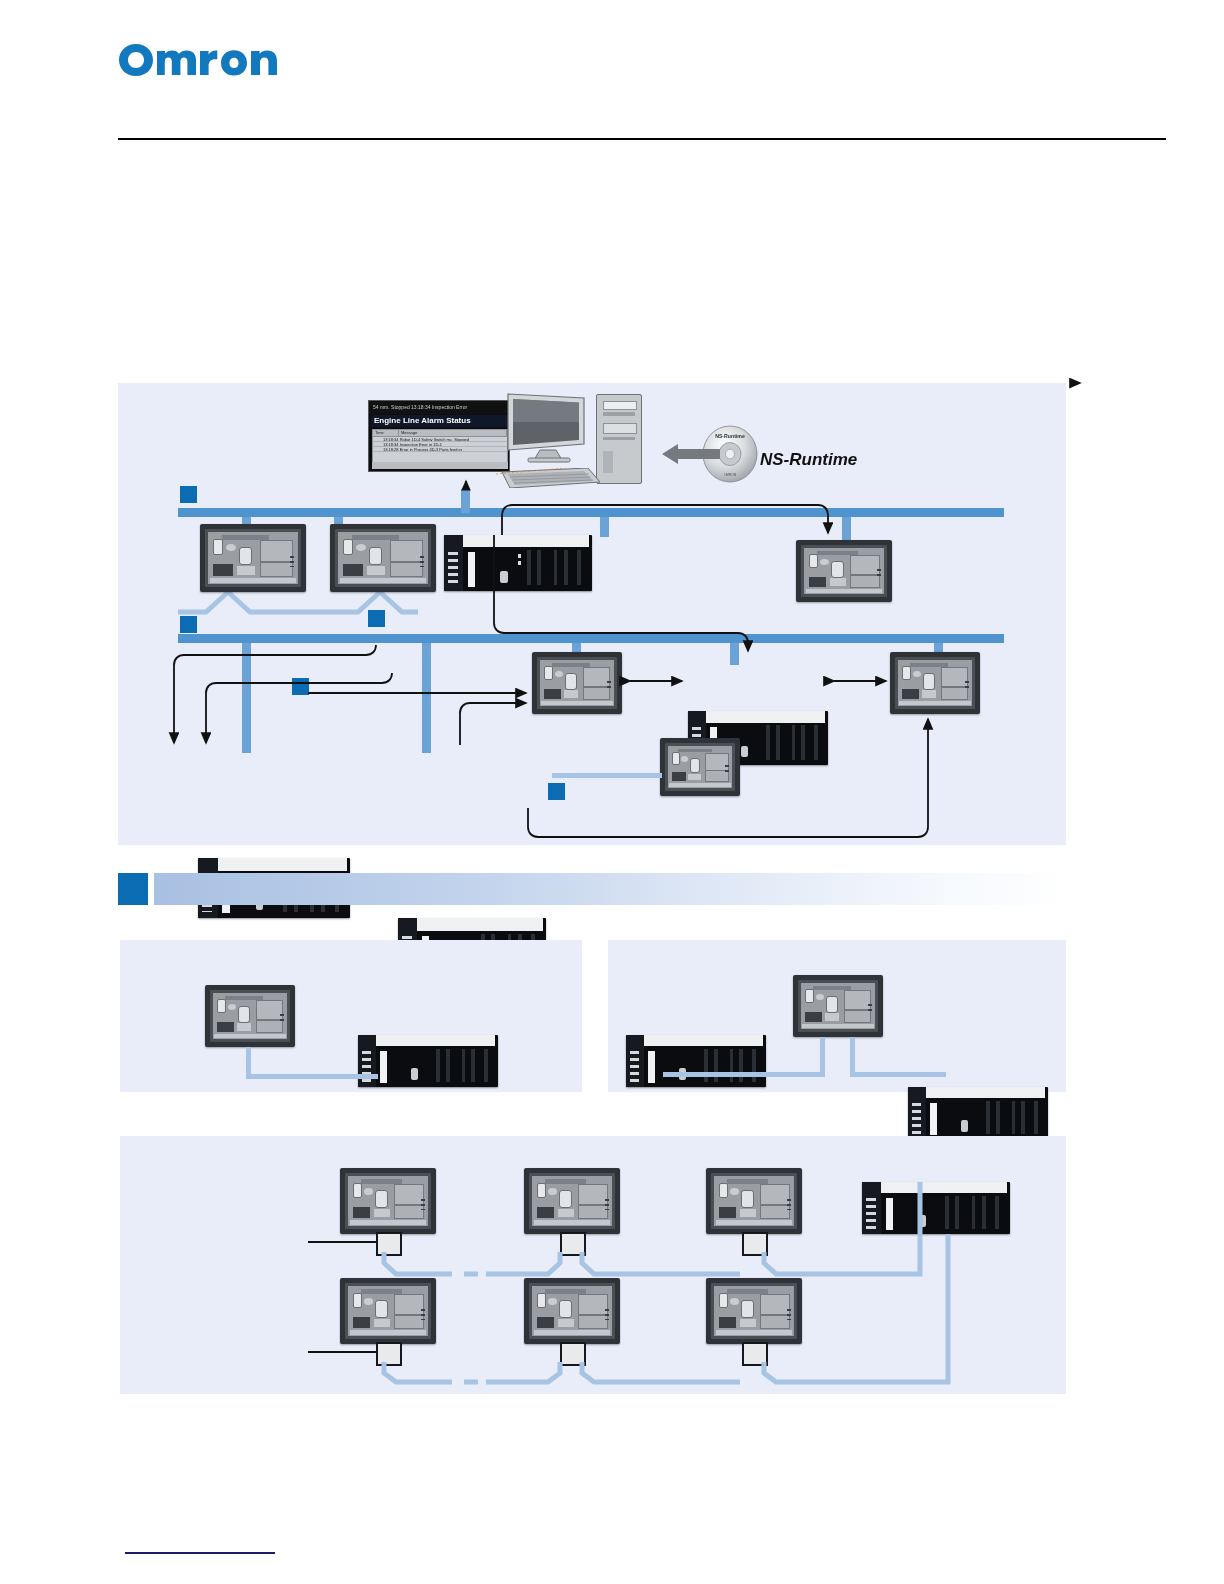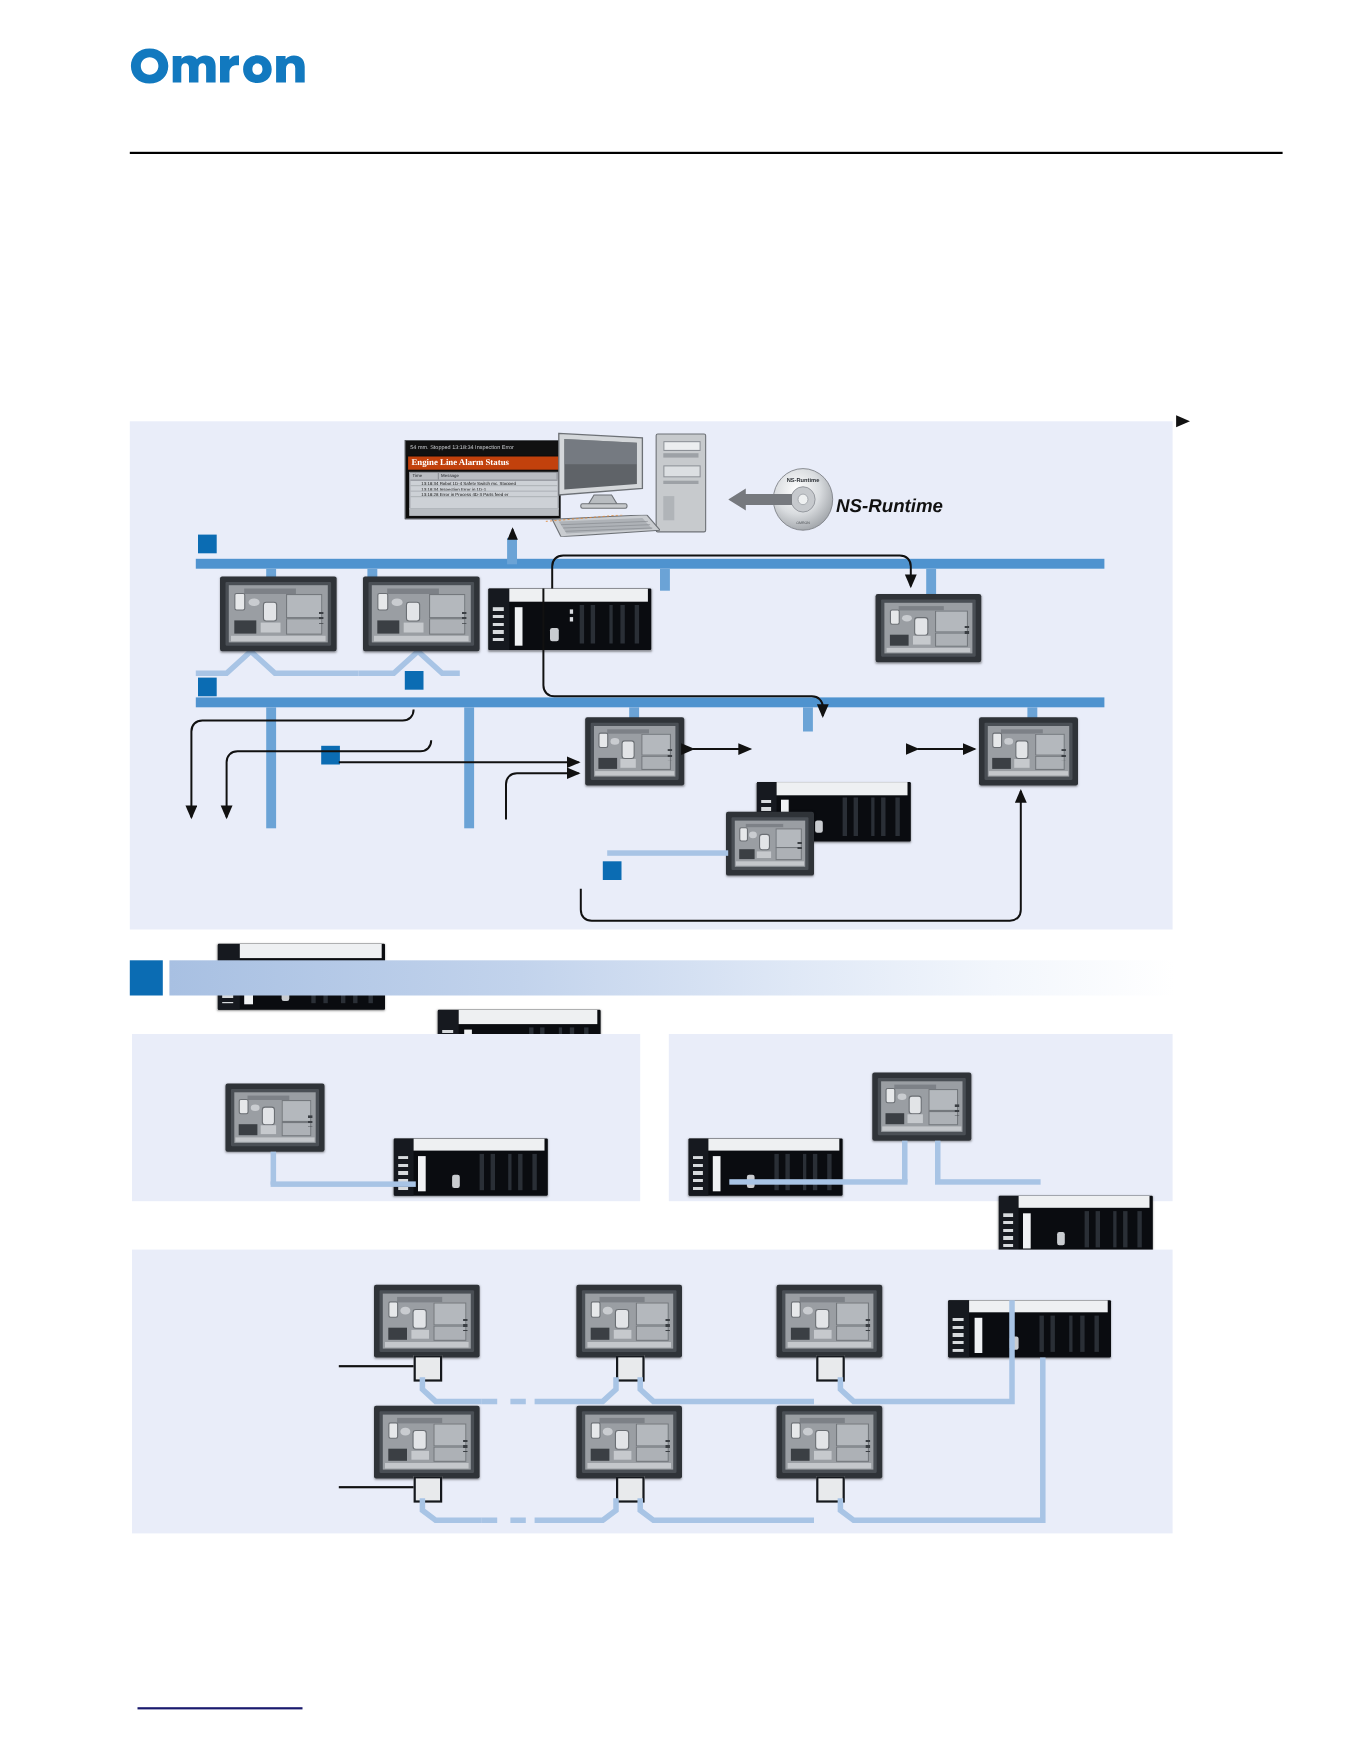--- a/index.html
+++ b/index.html
@@ -65,21 +65,21 @@
   .plc .led{position:absolute;width:2.2%;height:7%;background:#d9dce0;}
 
   .connector{background:#e8eaec;border:2px solid #15181d;}
   .cable{background:#a8c4e5;}
   svg.ov{position:absolute;left:0;top:0;overflow:visible;}
 
   
   #pc-group{left:368px;top:392px;width:290px;height:105px;}
   #pc-screen{position:absolute;left:0;top:8px;width:142px;height:72px;background:#0d0d0d;border:1px solid #55585c;box-sizing:border-box;}
   #pc-screen .hdr{position:absolute;left:0;top:0;width:100%;height:13px;background:#111;color:#c9ccd0;font-size:5px;line-height:13px;padding-left:4px;white-space:nowrap;box-sizing:border-box;}
-  #pc-screen .title{position:absolute;left:2px;top:14px;width:138px;height:12px;background:#c2410c;color:#fff;font-size:8px;font-weight:bold;line-height:12px;padding-left:3px;box-sizing:border-box;white-space:nowrap;font-family:Liberation Serif, serif;}
+  #pc-screen .title{position:absolute;left:2px;top:14px;width:138px;height:12px;background:#0f172a;color:#fff;font-size:8px;font-weight:bold;line-height:12px;padding-left:3px;box-sizing:border-box;white-space:nowrap;}
   #pc-screen .grid{position:absolute;left:3px;top:28px;width:136px;height:34px;background:#cdd1d6;border:1px solid #8d9197;box-sizing:border-box;}
   #pc-screen .grid .gh{display:flex;height:6px;background:#b9bdc2;border-bottom:1px solid #8d9197;font-size:4px;color:#1b1e22;}
   #pc-screen .grid .gh span{border-right:1px solid #8d9197;padding-left:2px;box-sizing:border-box;}
   #pc-screen .grid .gr{height:5px;font-size:4px;color:#111;white-space:nowrap;padding-left:10px;border-bottom:1px solid #b0b4b9;box-sizing:border-box;overflow:hidden;}
   #pc-screen .tb{position:absolute;left:3px;bottom:2px;width:136px;height:7px;background:#b9bdc2;}
   #pc-monitor{position:absolute;left:136px;top:0;width:88px;height:72px;}
   #pc-tower{position:absolute;left:228px;top:2px;width:44px;height:88px;background:#c7cacd;border:1px solid #6d7176;border-radius:2px;}
   #pc-keyboard{position:absolute;left:128px;top:76px;width:104px;height:20px;}
 
   

